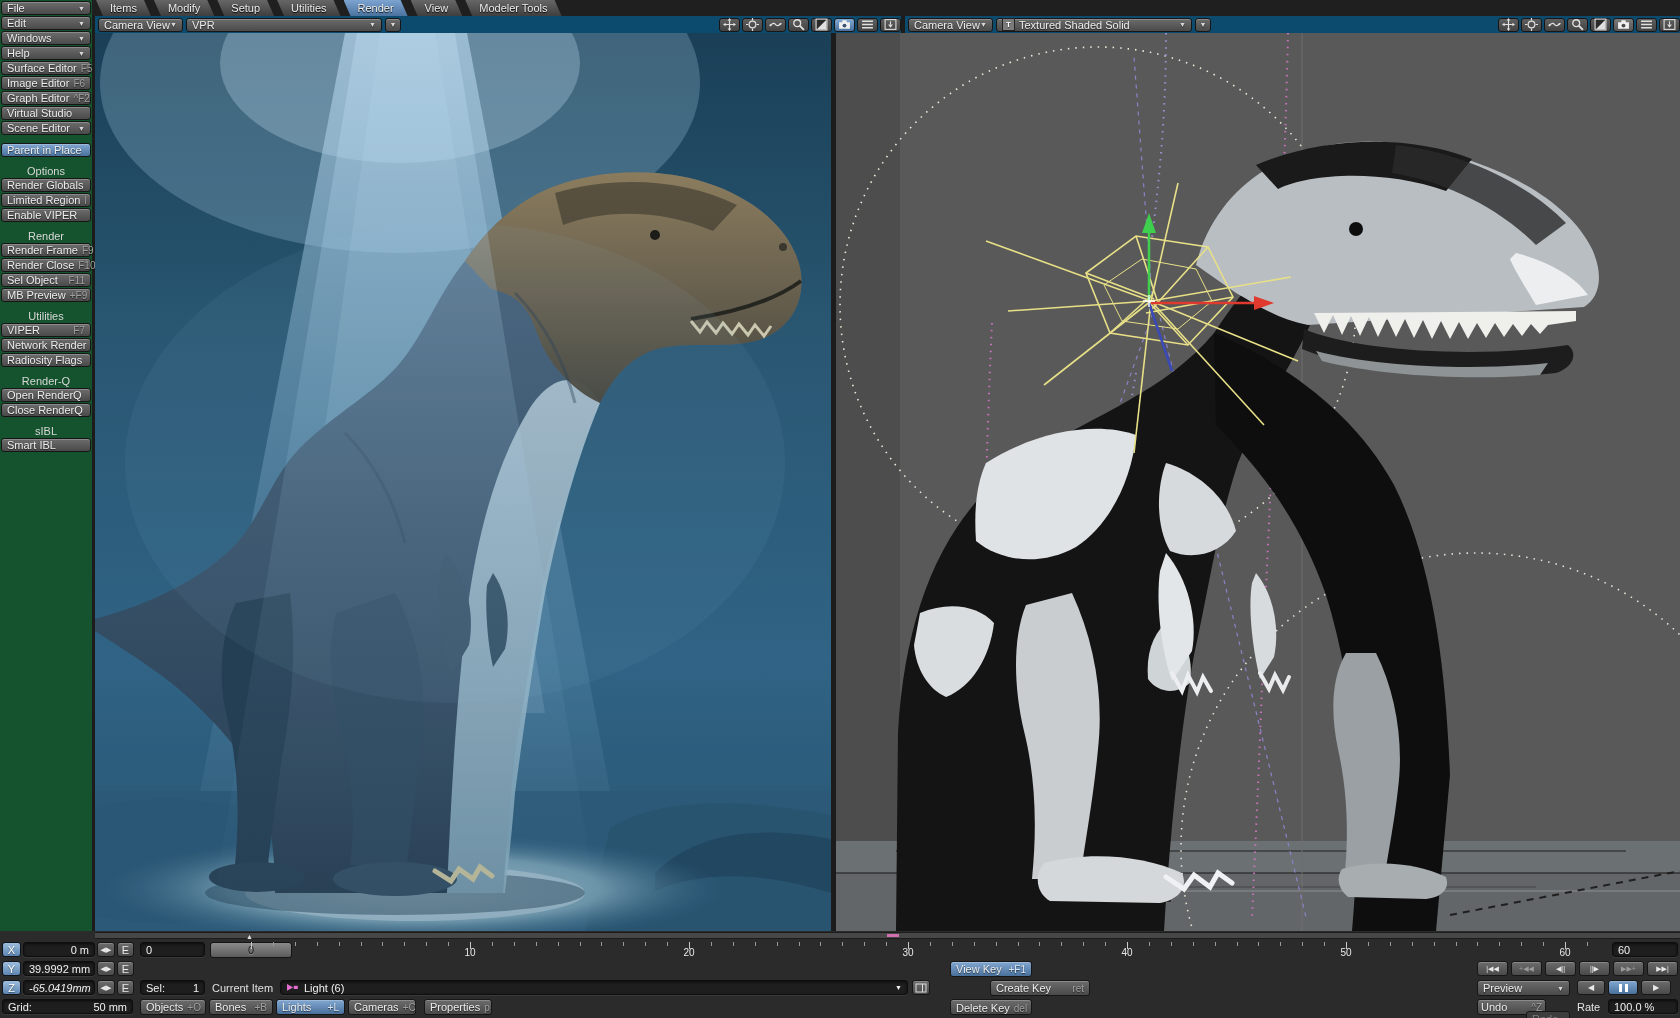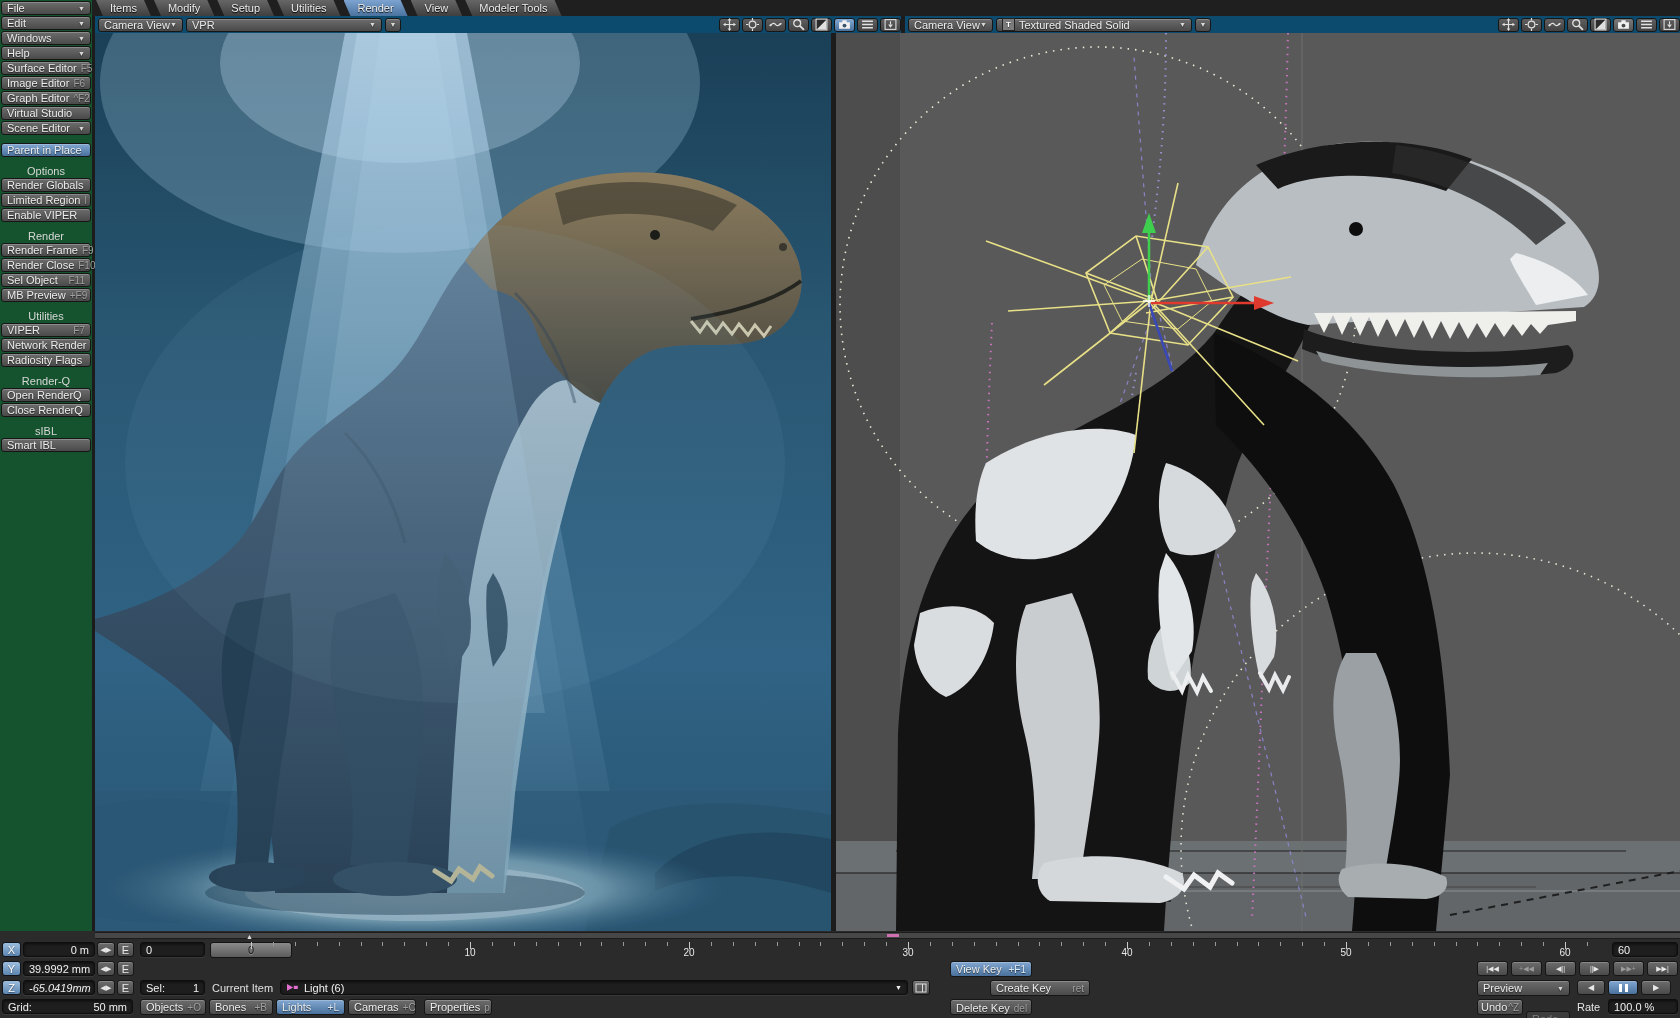--- a/index.html
+++ b/index.html
@@ -679,21 +679,21 @@
       <span class="sc">+C</span>
     </div>
   <div class="abs btn tbtn" style="left:424px;top:68px;width:68px;">
       <span>Properties</span>
       <span class="sc">p</span>
     </div>
   <div class="abs btn tbtn" style="left:950px;top:68px;width:82px;align-items:flex-end;">
       <span>Delete Key</span>
       <span class="sc">del</span>
     </div>
-  <div class="abs btn tbtn" style="left:1477px;top:68px;width:46px;padding:0 3px;">
+  <div class="abs btn tbtn" style="left:1477px;top:68px;width:69px;padding:0 3px;">
       <span>Undo</span>
       <span class="sc" style="padding-left:1px;">^Z</span>
     </div>
   <div class="abs btn disabled tbtn" style="left:1526px;top:80px;width:44px;">
       <span>Redo</span>
     </div>
   <div class="abs" style="left:1577px;top:68px;height:16px;display:flex;align-items:center;color:#e4e4e4;">Rate</div>
   <div class="abs field" style="left:1608px;top:68px;width:70px;">
       <span>100.0 %</span>
     </div>

